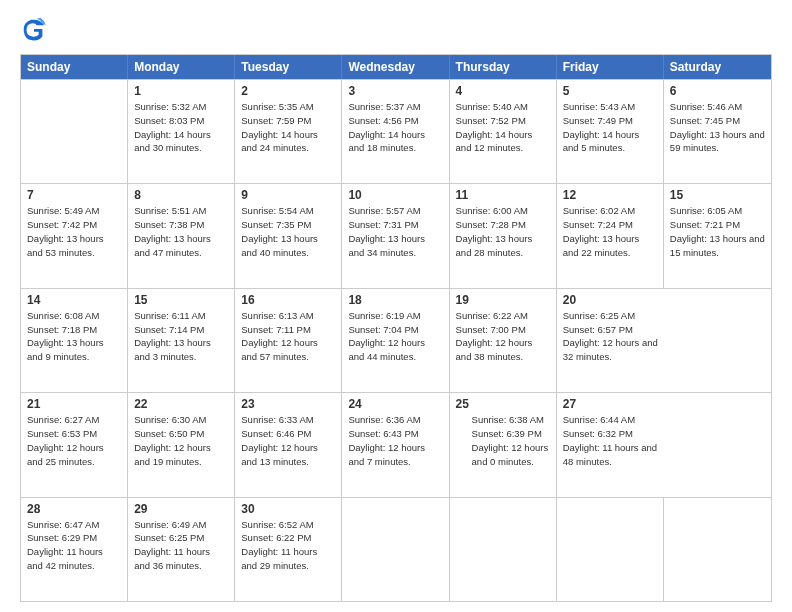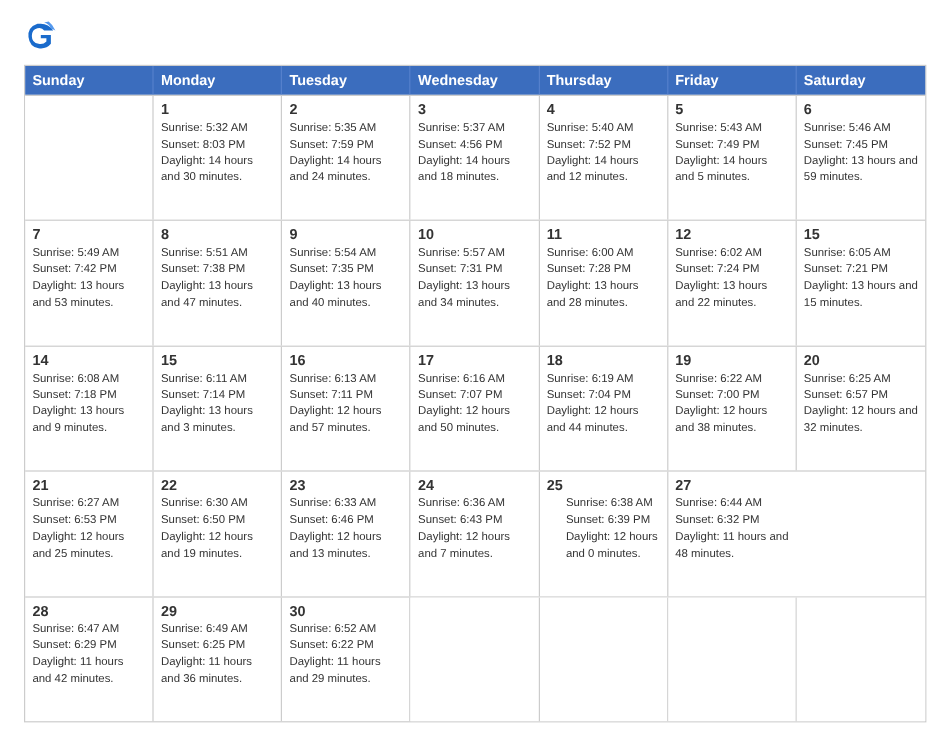--- a/index.html
+++ b/index.html
@@ -239,26 +239,20 @@
 Sunset: 7:14 PM
 Daylight: 13 hours and 3 minutes.</div>
           </div>
           <div class="cal-cell">
             <div class="day-num">16</div>
             <div class="day-info" style="white-space: pre-line;">Sunrise: 6:13 AM
 Sunset: 7:11 PM
 Daylight: 12 hours and 57 minutes.</div>
           </div>
           <div class="cal-cell">
-            <div class="day-num">17</div>
-            <div class="day-info" style="white-space: pre-line;">Sunrise: 6:16 AM
-Sunset: 7:07 PM
-Daylight: 12 hours and 50 minutes.</div>
-          </div>
-          <div class="cal-cell">
             <div class="day-num">18</div>
             <div class="day-info" style="white-space: pre-line;">Sunrise: 6:19 AM
 Sunset: 7:04 PM
 Daylight: 12 hours and 44 minutes.</div>
           </div>
           <div class="cal-cell">
             <div class="day-num">19</div>
             <div class="day-info" style="white-space: pre-line;">Sunrise: 6:22 AM
 Sunset: 7:00 PM
 Daylight: 12 hours and 38 minutes.</div>

